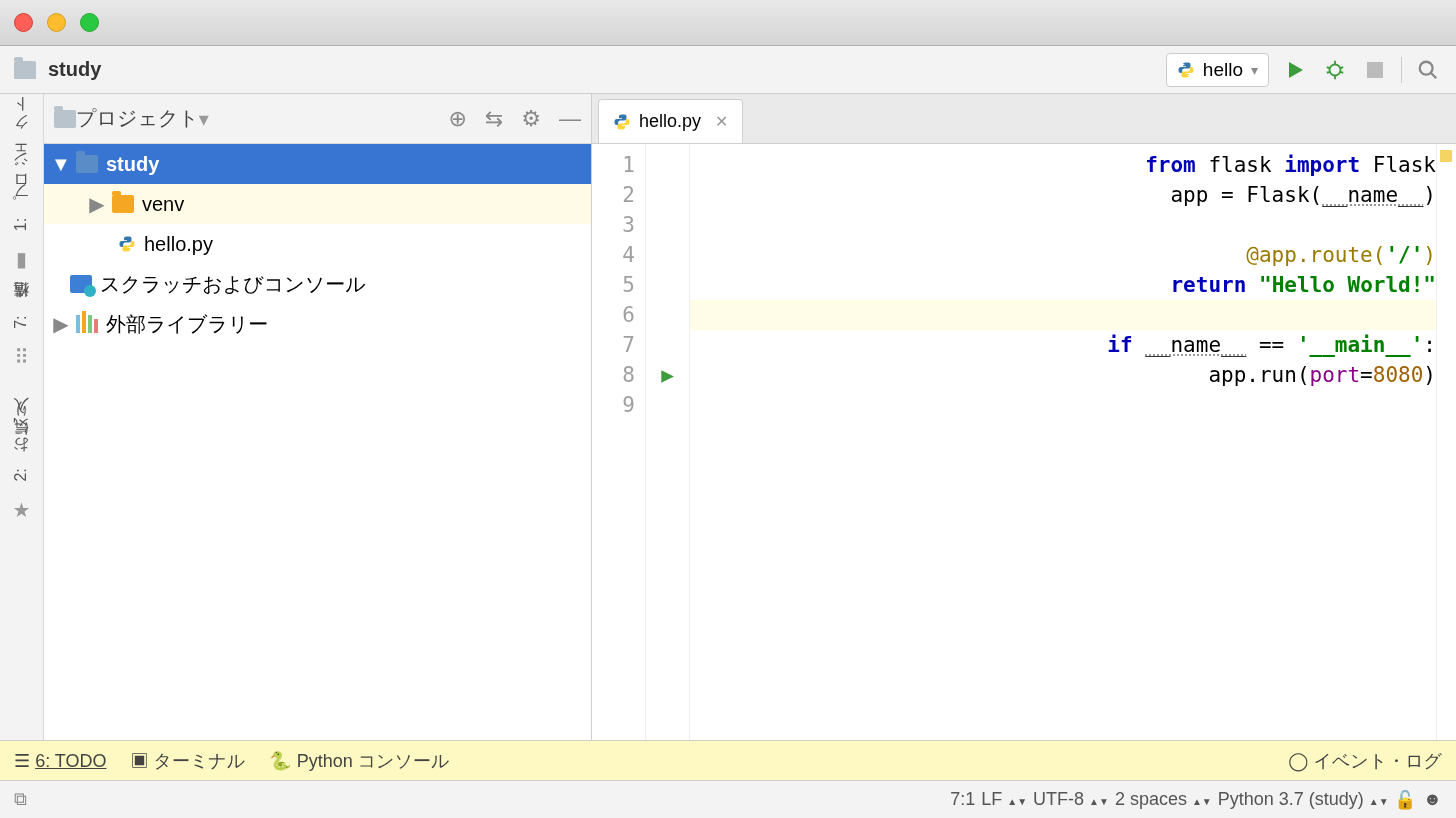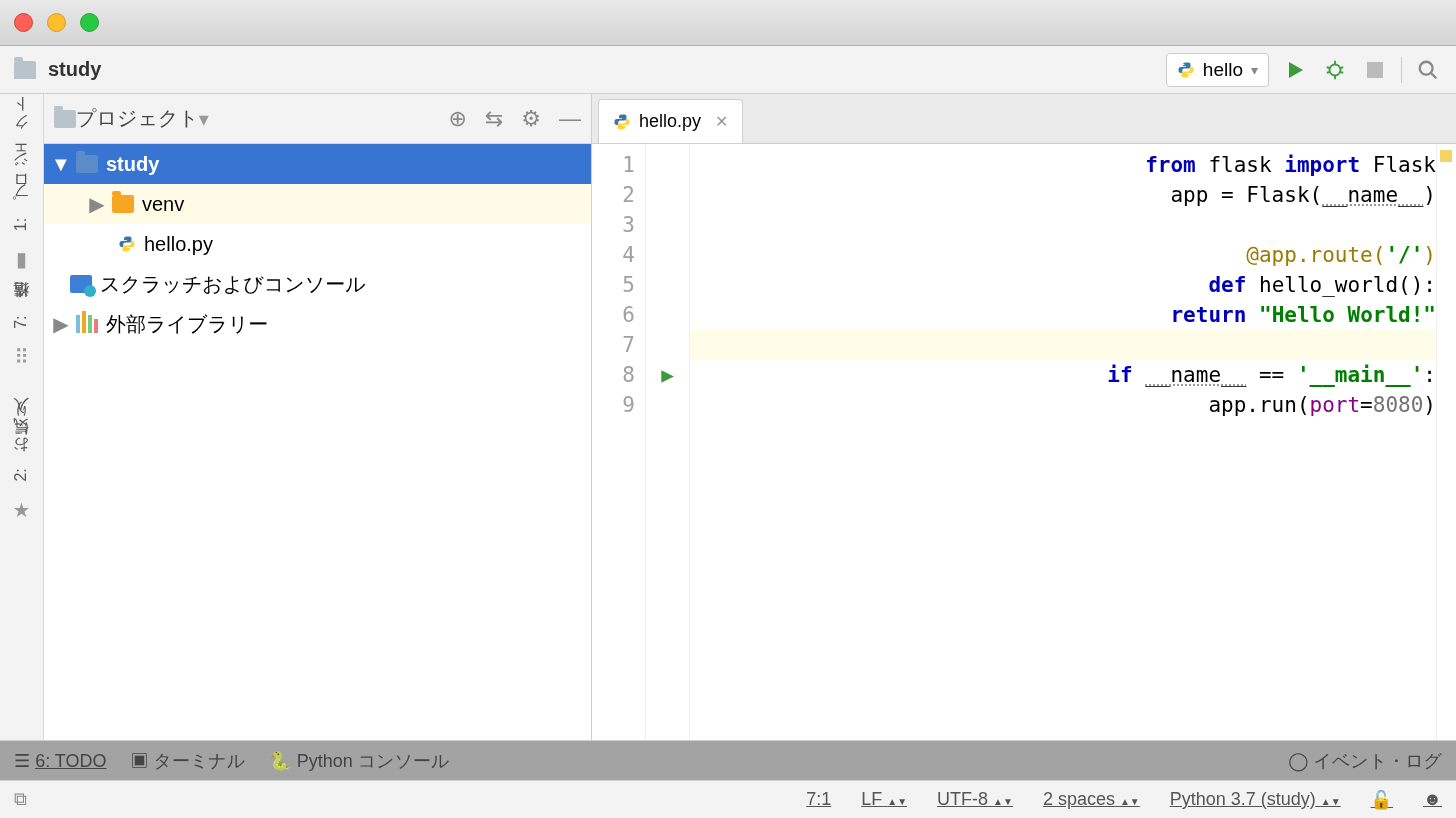--- a/index.html
+++ b/index.html
@@ -69,30 +69,30 @@
 .gutnum { width:54px; text-align:right; color:#a0a0a0; padding-right:10px; padding-top:6px; line-height:30px; border-right:1px solid #eee;}
 .runcol { width:44px; border-right:1px solid #eee; padding-top:6px; line-height:30px; text-align:center; }
 .runcol .rplay{color:#3c9c3c;}
 .codecol { flex:1; padding-top:6px; line-height:30px; position:relative; }
 .codeline { height:30px; white-space:pre; padding-left:8px; border-left: 3px solid transparent; text-align: right;}
 .codeline.current { background:#fffde7; }
 .kw{color:#0000b8;font-weight:bold;}
 .deco{color:#9a7b00;}
 .str{color:#008000;font-weight:bold;}
 .id{color:#880088;}
-.num{color:#737373;}
+.num{color:#a16207;}
 .dunder{text-decoration: underline dotted #999;}
 .rmargin { width:20px; border-left:1px solid #eee; position:relative; }
 .warn { position:absolute; top:6px; right:4px; width:12px; height:12px; background:#f5d562; }
 
-.bottombar { height:40px; background:#a3a3a3; border-top:1px solid #cfcfcf; display:flex; align-items:center; padding:0 14px; gap:24px; font-size:18px; color:#444; }
+.bottombar { height:40px; background:#fef9c3; border-top:1px solid #cfcfcf; display:flex; align-items:center; padding:0 14px; gap:24px; font-size:18px; color:#444; }
 .bottombar .r { margin-left:auto; display:flex; align-items:center; gap:10px; }
 
 .statusbar { height:38px; background:#f3f3f3; border-top:1px solid #cfcfcf; display:flex; align-items:center; padding:0 14px; gap:20px; font-size:18px; color:#555; }
-.statusbar .r { margin-left:auto; display:flex; align-items:center; gap:30px;text-decoration:underline; }
+.statusbar .r { margin-left:auto; display:flex; align-items:center; gap:6px; }
 .upd{font-size:10px;}
 .lock{color:#888;}
 svg{display:block;}
 </style>
 </head>
 <body>
 
 <div class="titlebar">
   <div class="traffic">
     <div class="tdot tred"></div>
@@ -236,21 +236,20 @@
           <div>&nbsp;</div>
           <div>&nbsp;</div>
         <div class="rplay">▶</div>
           <div>&nbsp;</div>
       </div>
       <div class="codecol">
         <div class="codeline"><span class="kw">from</span><span> flask </span><span class="kw">import</span><span> Flask</span></div>
         <div class="codeline"><span>app = Flask(</span><span class="dunder">__name__</span><span>)</span></div>
         <div class="codeline">&nbsp;</div>
         <div class="codeline"><span class="deco">@app.route(</span><span class="str">'/'</span><span class="deco">)</span></div>
-        <div class="codeline"><span class="kw">def </span><span>hello_world():</span></div>
         <div class="codeline"><span>    </span><span class="kw">return </span><span class="str">"Hello World!"</span></div>
         <div class="codeline current">&nbsp;</div>
         <div class="codeline"><span class="kw">if </span><span class="dunder">__name__</span><span> == </span><span class="str">'__main__'</span><span>:</span></div>
         <div class="codeline"><span>    app.run(</span><span class="id">port</span><span>=</span><span class="num">8080</span><span>)</span></div>
       </div>
       <div class="rmargin">
           <div class="warn"></div>
         </div>
     </div>
   </div>

